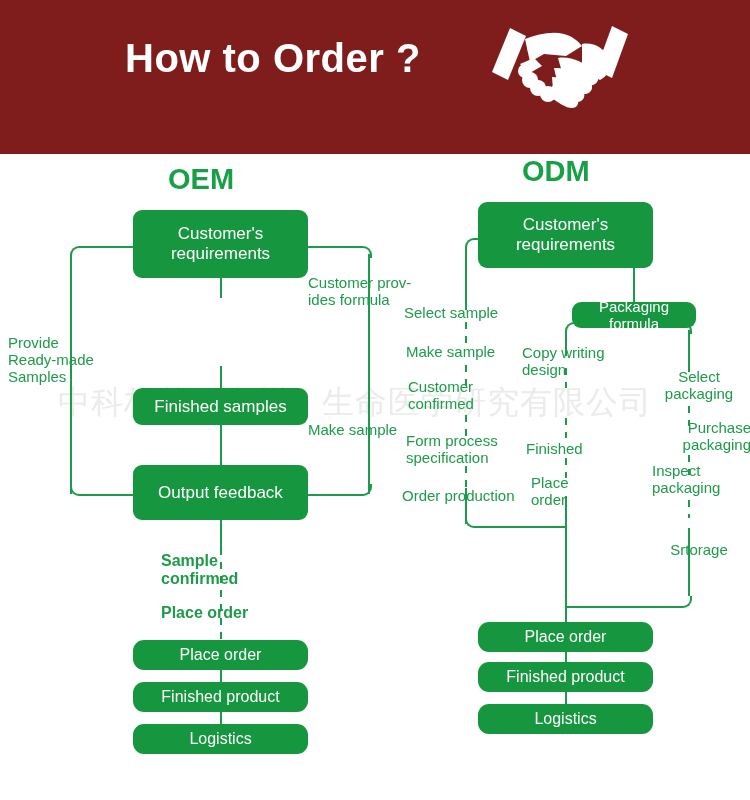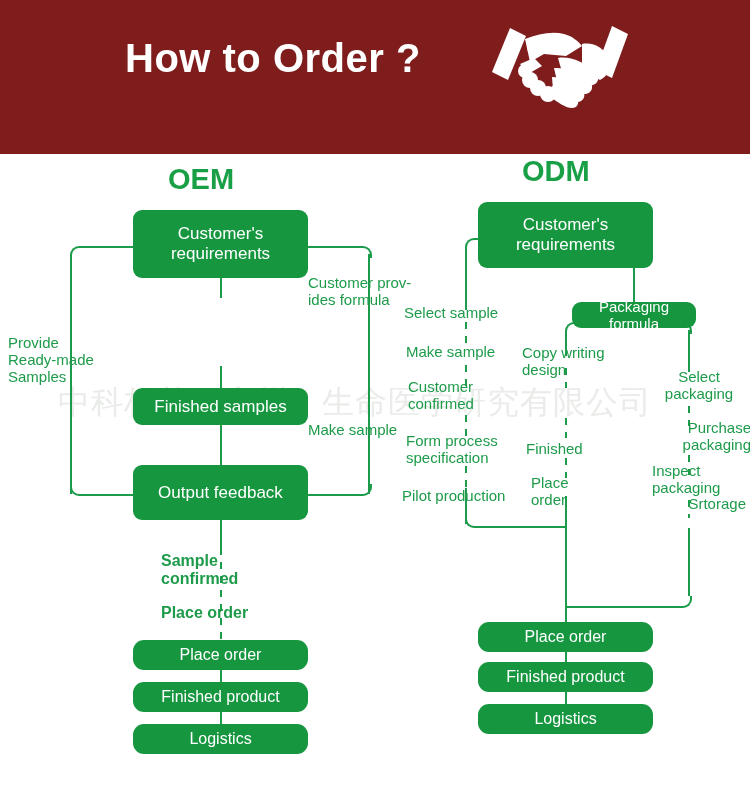--- a/index.html
+++ b/index.html
@@ -217,30 +217,30 @@
   </div>
 
   <div class="lbl" style="left:404px;top:305px;width:128px;">Select sample</div>
 
   <div class="lbl" style="left:406px;top:344px;width:124px;">Make sample</div>
 
   <div class="lbl" style="left:408px;top:379px;width:120px;">Customer<br>confirmed</div>
 
   <div class="lbl" style="left:406px;top:433px;width:124px;">Form process<br>specification</div>
 
-  <div class="lbl" style="left:402px;top:488px;width:132px;">Pilot production</div>
+  <div class="lbl" style="left:402px;top:488px;width:132px;">Order production</div>
 
   <div class="lbl" style="left:522px;top:345px;width:92px;">Copy writing<br>design</div>
 
 
   <div class="lbl" style="left:526px;top:441px;width:82px;">Finished</div>
 
   <div class="lbl" style="left:531px;top:475px;width:72px;">Place<br>order</div>
 
   <div class="lbl" style="left:652px;top:369px;width:94px;text-align:center;">Select<br>packaging</div>
 
   <div class="lbl" style="left:657px;top:420px;width:94px;text-align:right;">Purchase<br>packaging</div>
 
   <div class="lbl" style="left:652px;top:463px;width:94px;text-align:left;">Inspect<br>packaging</div>
 
-  <div class="lbl" style="left:652px;top:496px;width:94px;text-align:right;">Srtorage</div>
+  <div class="lbl" style="left:652px;top:542px;width:94px;text-align:center;">Srtorage</div>
 
 </div>
 
 </body></html>

